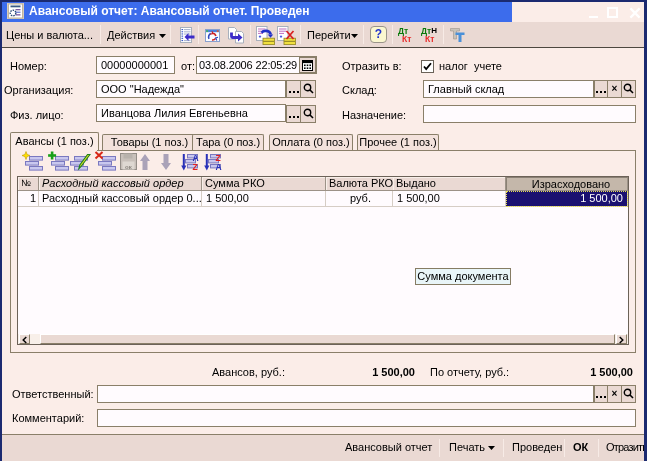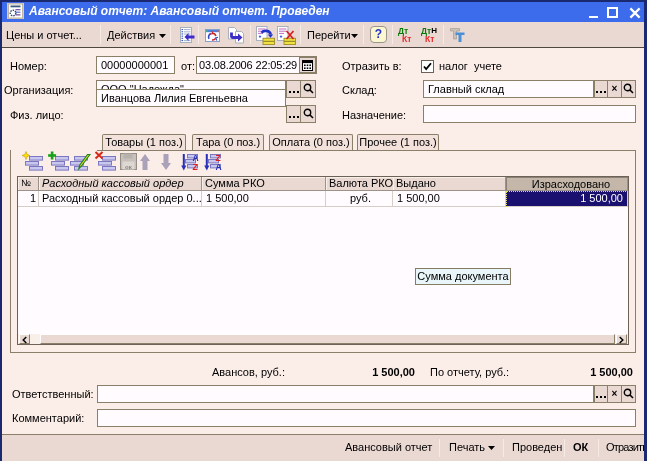--- a/index.html
+++ b/index.html
@@ -7,23 +7,22 @@
   body { font-family:"Liberation Sans", sans-serif; font-size:11px; color:#000; }
   #win {
     position:relative; width:647px; height:461px;
     background:#fbede8;
     overflow:hidden;
   }
   .navy { position:absolute; background:#1b2a70; z-index:50; }
   .abs { position:absolute; }
   
   #title {
-    position:absolute; left:0; top:2px; width:647px; height:20px;
+    position:absolute; left:0; top:2px; width:512px; height:20px;
     background:#3c6cec;
-    font-style:italic;
   }
   #title .txt { position:absolute; left:29px; top:2px; color:#fff; font-weight:bold; font-size:12px; white-space:nowrap; }
   
   #toolbar { position:absolute; left:0; top:22px; width:647px; height:26px; background:#ead9d3; border-bottom:1px solid #4d473f;}
   .tbtxt { position:absolute; top:7px; font-size:11px; white-space:nowrap; }
   .tsep { position:absolute; top:3px; height:19px; width:1px; background:#c9b8b1; border-right:1px solid #f7ebe6; }
   
   .lbl { position:absolute; font-size:11px; white-space:nowrap; }
   .fld {
     position:absolute; background:#fffbfe; border:1px solid #8a7f69; height:18px;
@@ -78,21 +77,21 @@
     <span class="txt">Авансовый отчет: Авансовый отчет. Проведен</span>
 
     <div class="abs" style="left:589px;top:14px;width:9px;height:2px;background:#fff"></div>
     <div class="abs" style="left:607px;top:5px;width:11px;height:11px;border:2px solid #fff"></div>
     <svg class="abs" style="left:629px;top:5px" width="12" height="12" viewBox="0 0 13 13">
       <path d="M1.5 1.5 L11.5 11.5 M11.5 1.5 L1.5 11.5" stroke="#fff" stroke-width="2.4"></path>
     </svg>
   </div>
 
   <div id="toolbar">
-    <span class="tbtxt" style="left:6px">Цены и отчет...</span>
+    <span class="tbtxt" style="left:6px">Цены и валюта...</span>
     <div class="tsep" style="left:100px"></div>
     <span class="tbtxt" style="left:107px">Действия</span>
     <svg class="abs" style="left:159px;top:12px" width="8" height="5">
         <path d="M0 0 L7 0 L3.5 4 Z" fill="#000"></path>
       </svg>
     <div class="tsep" style="left:170px"></div>
 
     <svg class="ico" style="left:177px;top:5px" width="18" height="18" viewBox="0 0 18 18">
       <rect x="3.5" y="0.5" width="11" height="15" fill="#fff" stroke="#a8b0bc"></rect>
       <g fill="#3a5ac8">
@@ -210,21 +209,21 @@
         <rect x="8" y="1" width="2" height="2" fill="#000"></rect>
       </svg></div>
   <div class="fbtn" style="left:300px;top:80px;width:16px;height:18px;">
     <svg width="11" height="11" viewBox="0 0 11 11" style="margin-top:2px">
         <circle cx="4.5" cy="4.5" r="3.2" fill="none" stroke="#000" stroke-width="1.4"></circle>
         <path d="M7 7 L10 10" stroke="#000" stroke-width="1.6"></path>
       </svg>
   </div>
 
   <span class="lbl" style="left:10px;top:109px">Физ. лицо:</span>
-  <div class="fld" style="left:96px;top:89px;width:190px;">Иванцова Лилия Евгеньевна</div>
+  <div class="fld" style="left:96px;top:104px;width:190px;">Иванцова Лилия Евгеньевна</div>
   <div class="fbtn" style="left:286px;top:105px;width:15px;height:18px;"><svg width="10" height="4" viewBox="0 0 10 4" style="margin-top:9px">
         <rect x="0" y="1" width="2" height="2" fill="#000"></rect>
         <rect x="4" y="1" width="2" height="2" fill="#000"></rect>
         <rect x="8" y="1" width="2" height="2" fill="#000"></rect>
       </svg></div>
   <div class="fbtn" style="left:300px;top:105px;width:16px;height:18px;">
     <svg width="11" height="11" viewBox="0 0 11 11" style="margin-top:2px">
         <circle cx="4.5" cy="4.5" r="3.2" fill="none" stroke="#000" stroke-width="1.4"></circle>
         <path d="M7 7 L10 10" stroke="#000" stroke-width="1.6"></path>
       </svg>
@@ -249,21 +248,22 @@
   <div class="fbtn" style="left:621px;top:80px;width:15px;height:18px;">
     <svg width="11" height="11" viewBox="0 0 11 11" style="margin-top:2px">
         <circle cx="4.5" cy="4.5" r="3.2" fill="none" stroke="#000" stroke-width="1.4"></circle>
         <path d="M7 7 L10 10" stroke="#000" stroke-width="1.6"></path>
       </svg>
   </div>
 
   <span class="lbl" style="left:342px;top:109px">Назначение:</span>
   <div class="fld" style="left:423px;top:105px;width:213px;"></div>
 
-  <div class="tab" style="left:102px;top:134px;width:84px;height:16px;line-height:15px">Товары (1 поз.)</div>
+  <div class="tab active" style="left:10px;top:132px;width:89px;height:18px;line-height:17px">Авансы (1 поз.)</div>
+  <div class="tab" style="left:102px;top:134px;width:95px;height:16px;line-height:15px">Товары (1 поз.)</div>
   <div class="tab" style="left:192px;top:134px;width:72px;height:16px;line-height:15px">Тара (0 поз.)</div>
   <div class="tab" style="left:269px;top:134px;width:84px;height:16px;line-height:15px">Оплата (0 поз.)</div>
   <div class="tab" style="left:357px;top:134px;width:82px;height:16px;line-height:15px">Прочее (1 поз.)</div>
   <div id="tabpage"></div>
   <div class="abs" style="left:11px;top:150px;width:86px;height:2px;background:#fbede8;z-index:6"></div>
 
   <svg class="ico" style="left:20px;top:150px;z-index:7" width="202" height="22" viewBox="0 0 202 22">
     <defs>
       <g id="rows">
         <rect x="4.5" y="5.5" width="13" height="3.6" fill="#c9c7ee" stroke="#7a78c0" stroke-width="1"></rect>

